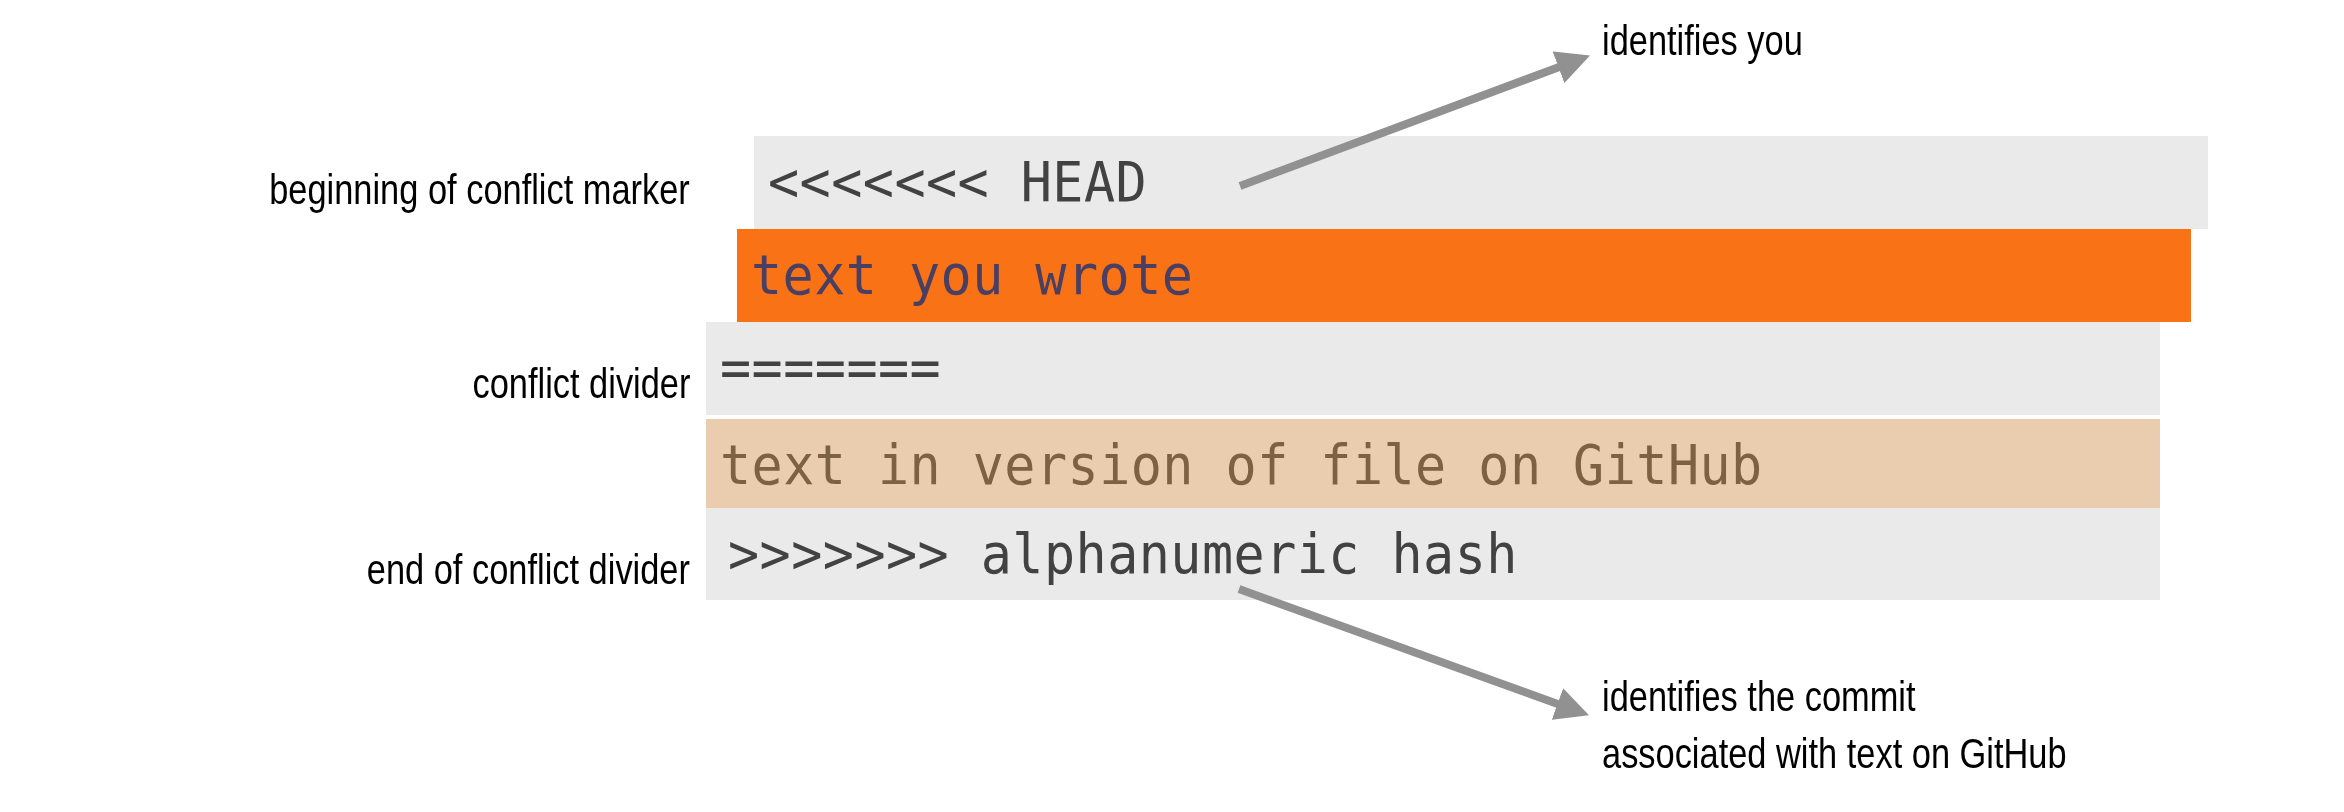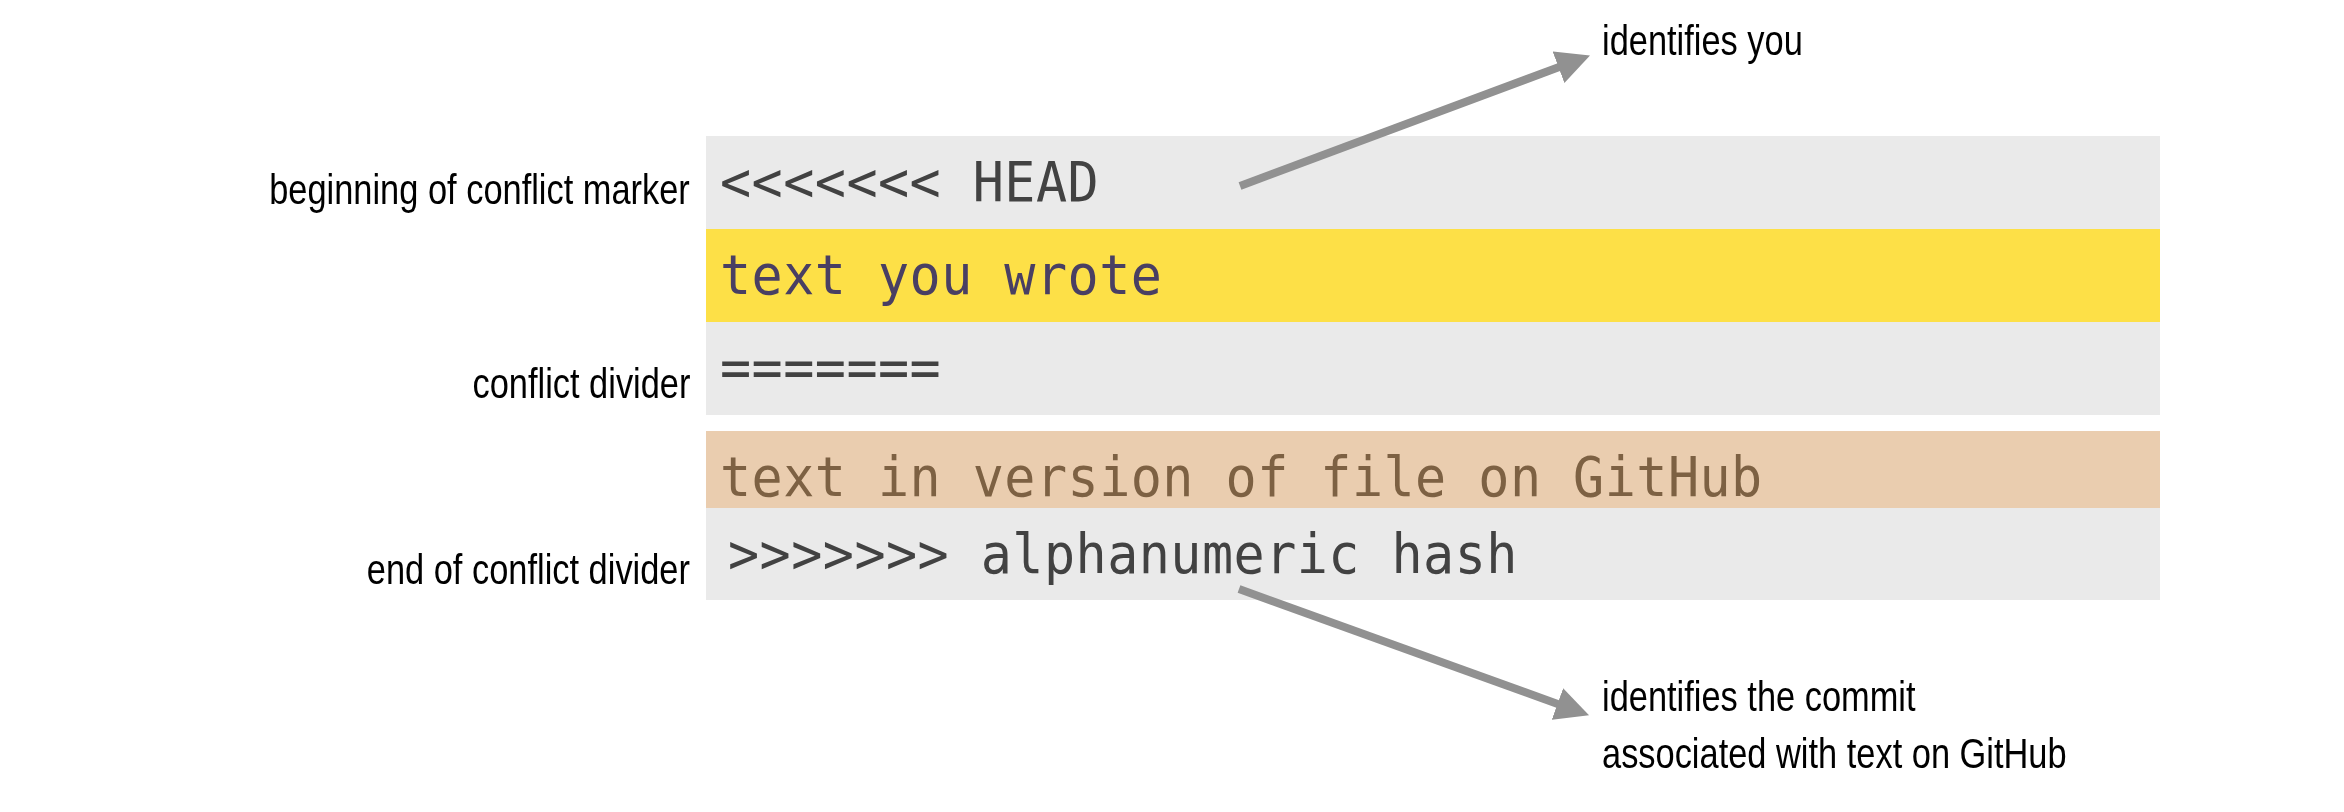--- a/index.html
+++ b/index.html
@@ -39,24 +39,24 @@
   }
   .code-row .code-text {
     font-family: "DejaVu Sans Mono", "Liberation Mono", monospace;
     font-size: 55px;
     line-height: 1;
     letter-spacing: 0.5px;
     white-space: pre;
     transform: scaleX(0.94);
     transform-origin: left center;
   }
-  .row-0 { top: 0px;   }
+  .row-0 { top: 0px; margin-left: 48px;   }
   .row-1 { top: 93px;  }
   .row-2 { top: 186px; }
-  .row-3 { top: 295px; text-align: right; }
+  .row-3 { top: 283px; text-align: right; }
   .row-4 { top: 372px; height: 92px; padding-left: 22px; }
 
   
   .left-label {
     position: absolute;
     right: 1654px;           
     text-align: right;
     font-family: "Liberation Sans", sans-serif;
     font-size: 43px;
     font-stretch: condensed;
@@ -100,21 +100,21 @@
 <body>
 
 <div id="canvas" style="width: 2344px; height: 812px; background: rgb(255, 255, 255);">
 
   <div id="code-block">
 
     <div class="code-row row-0" style="background: rgb(234, 234, 234);">
       <span class="code-text" style="color: rgb(66, 66, 66);">&lt;&lt;&lt;&lt;&lt;&lt;&lt; HEAD</span>
     </div>
 
-    <div class="code-row row-1" style="background: #fde047;">
+    <div class="code-row row-1" style="background: #f97316; margin-left: 31px;">
       <span class="code-text" style="color: rgb(73, 63, 99);">text you wrote</span>
     </div>
 
     <div class="code-row row-2" style="background: rgb(234, 234, 234);">
       <span class="code-text" style="color: rgb(66, 66, 66);">=======</span>
     </div>
 
     <div class="code-row row-3" style="background: rgb(234, 205, 175);">
       <span class="code-text" style="color: rgb(125, 97, 67);">text in version of file on GitHub</span>
     </div>

